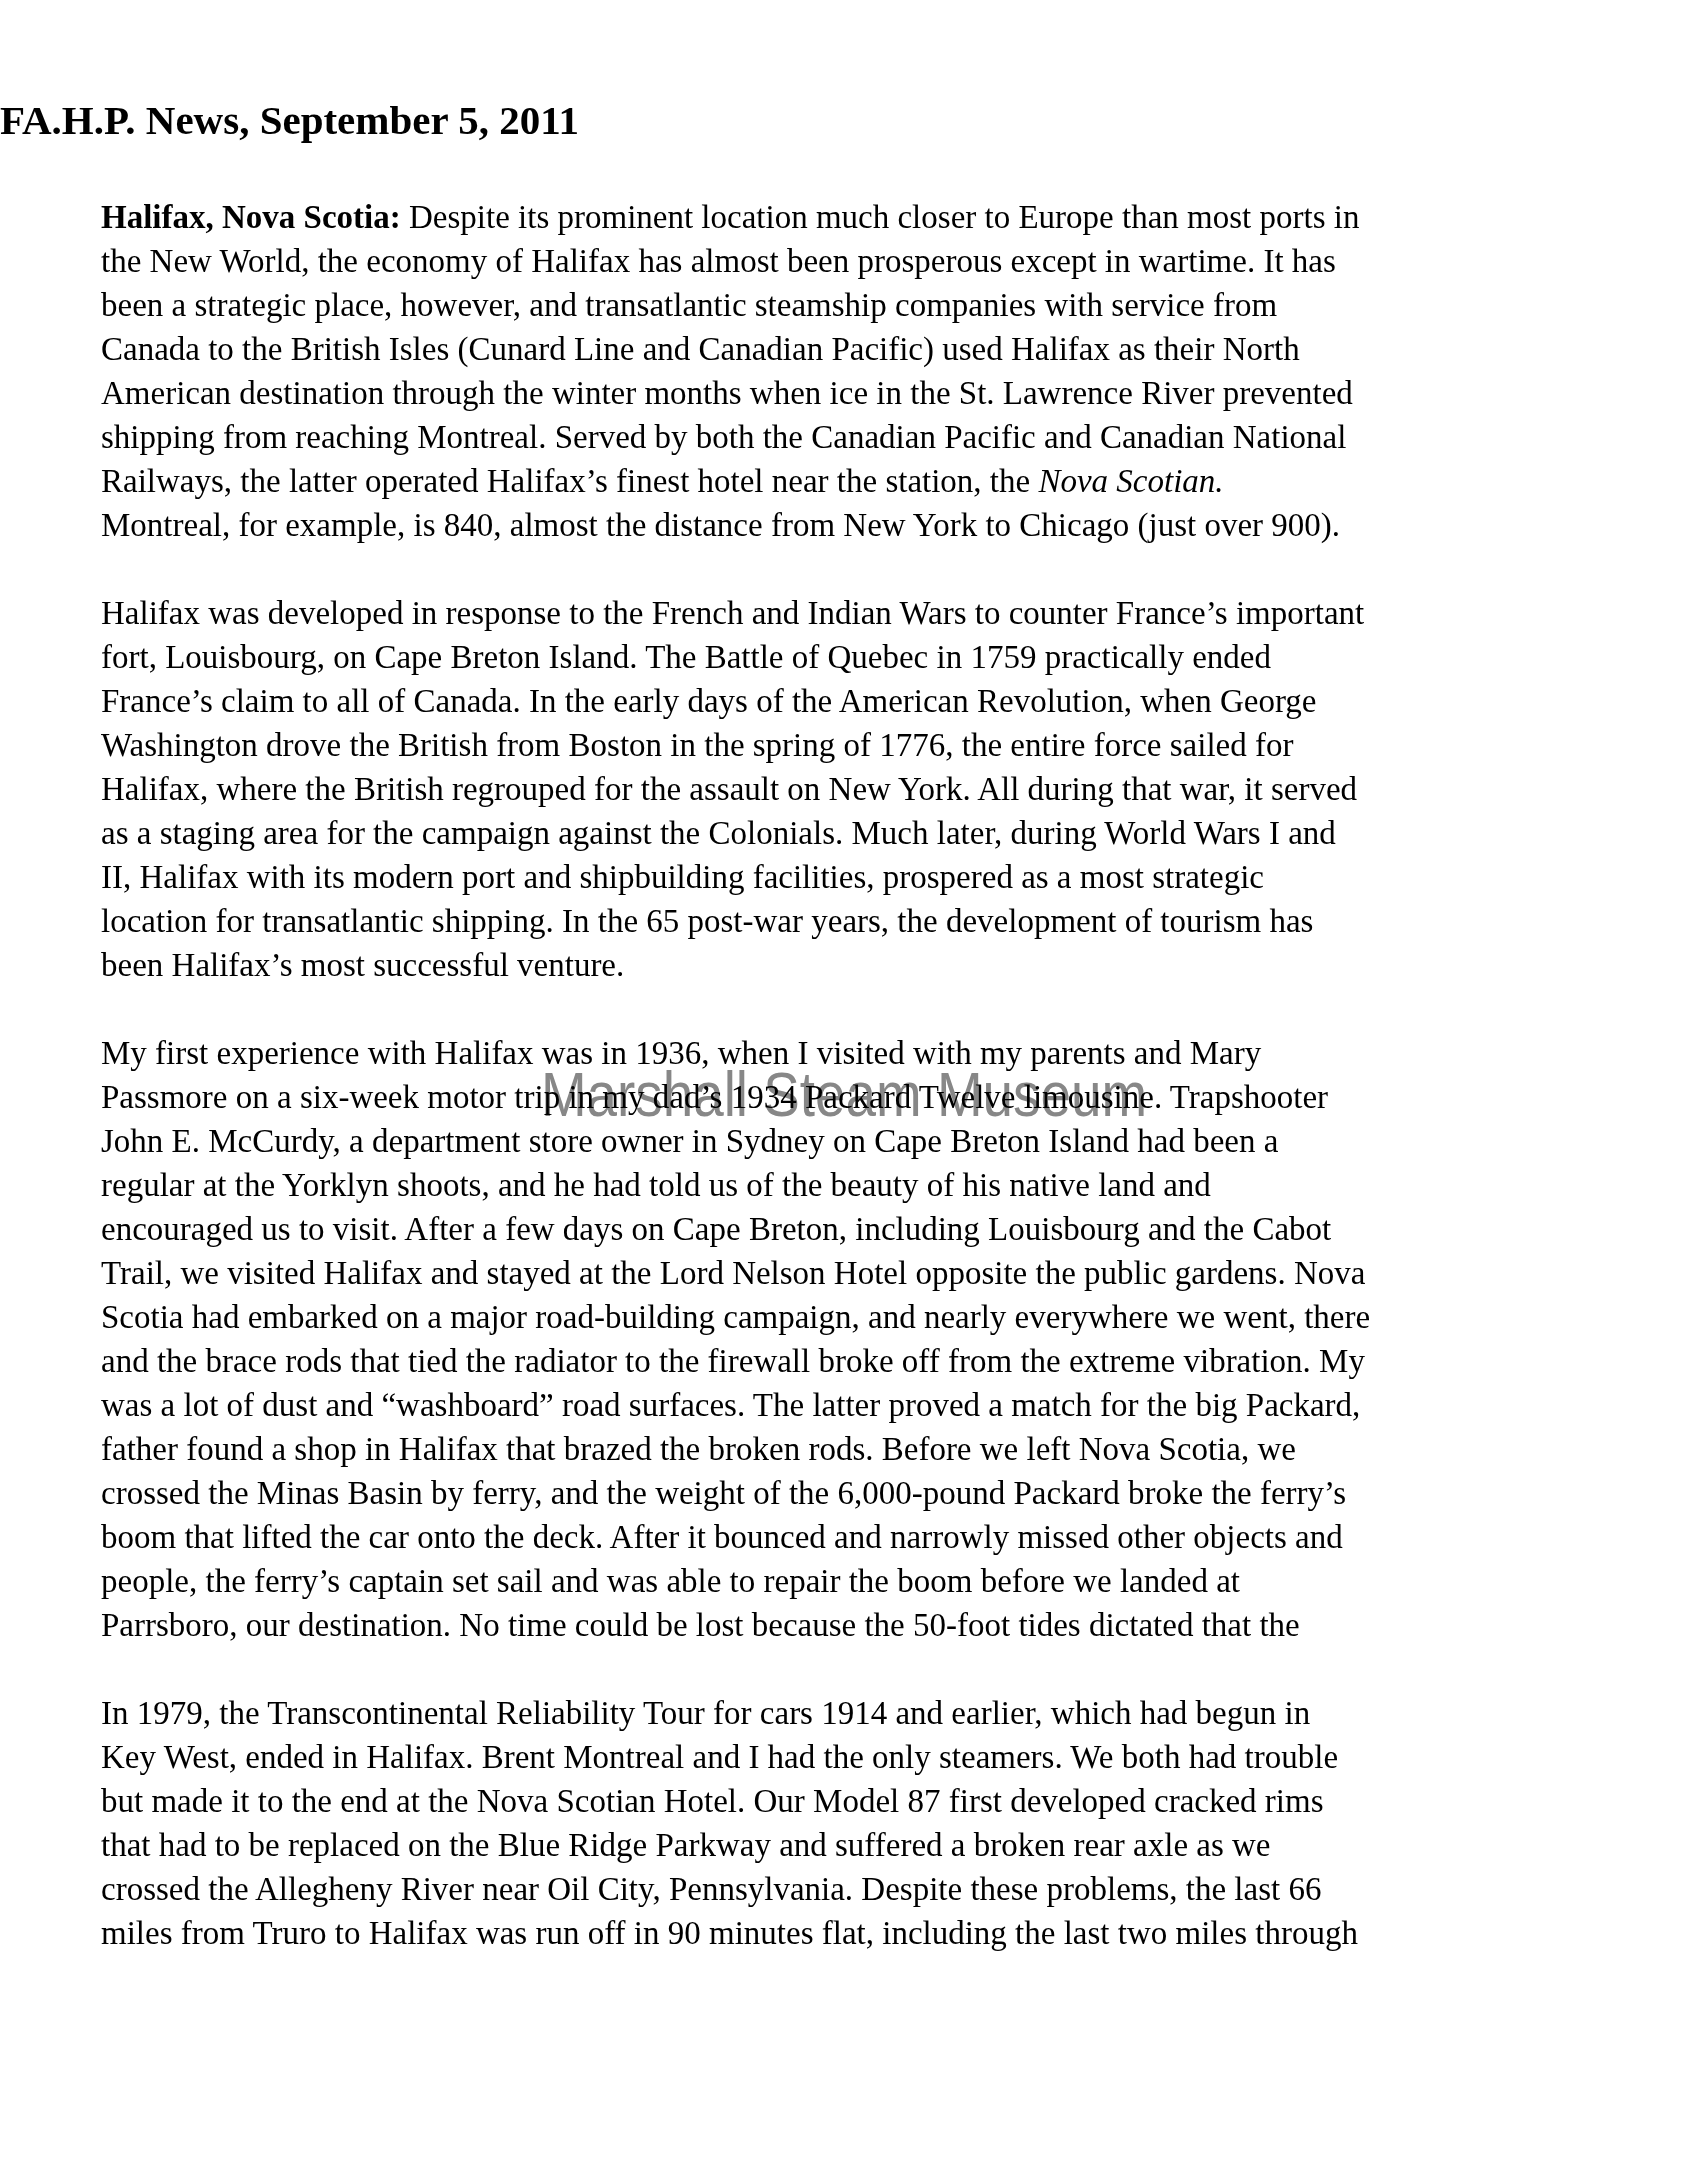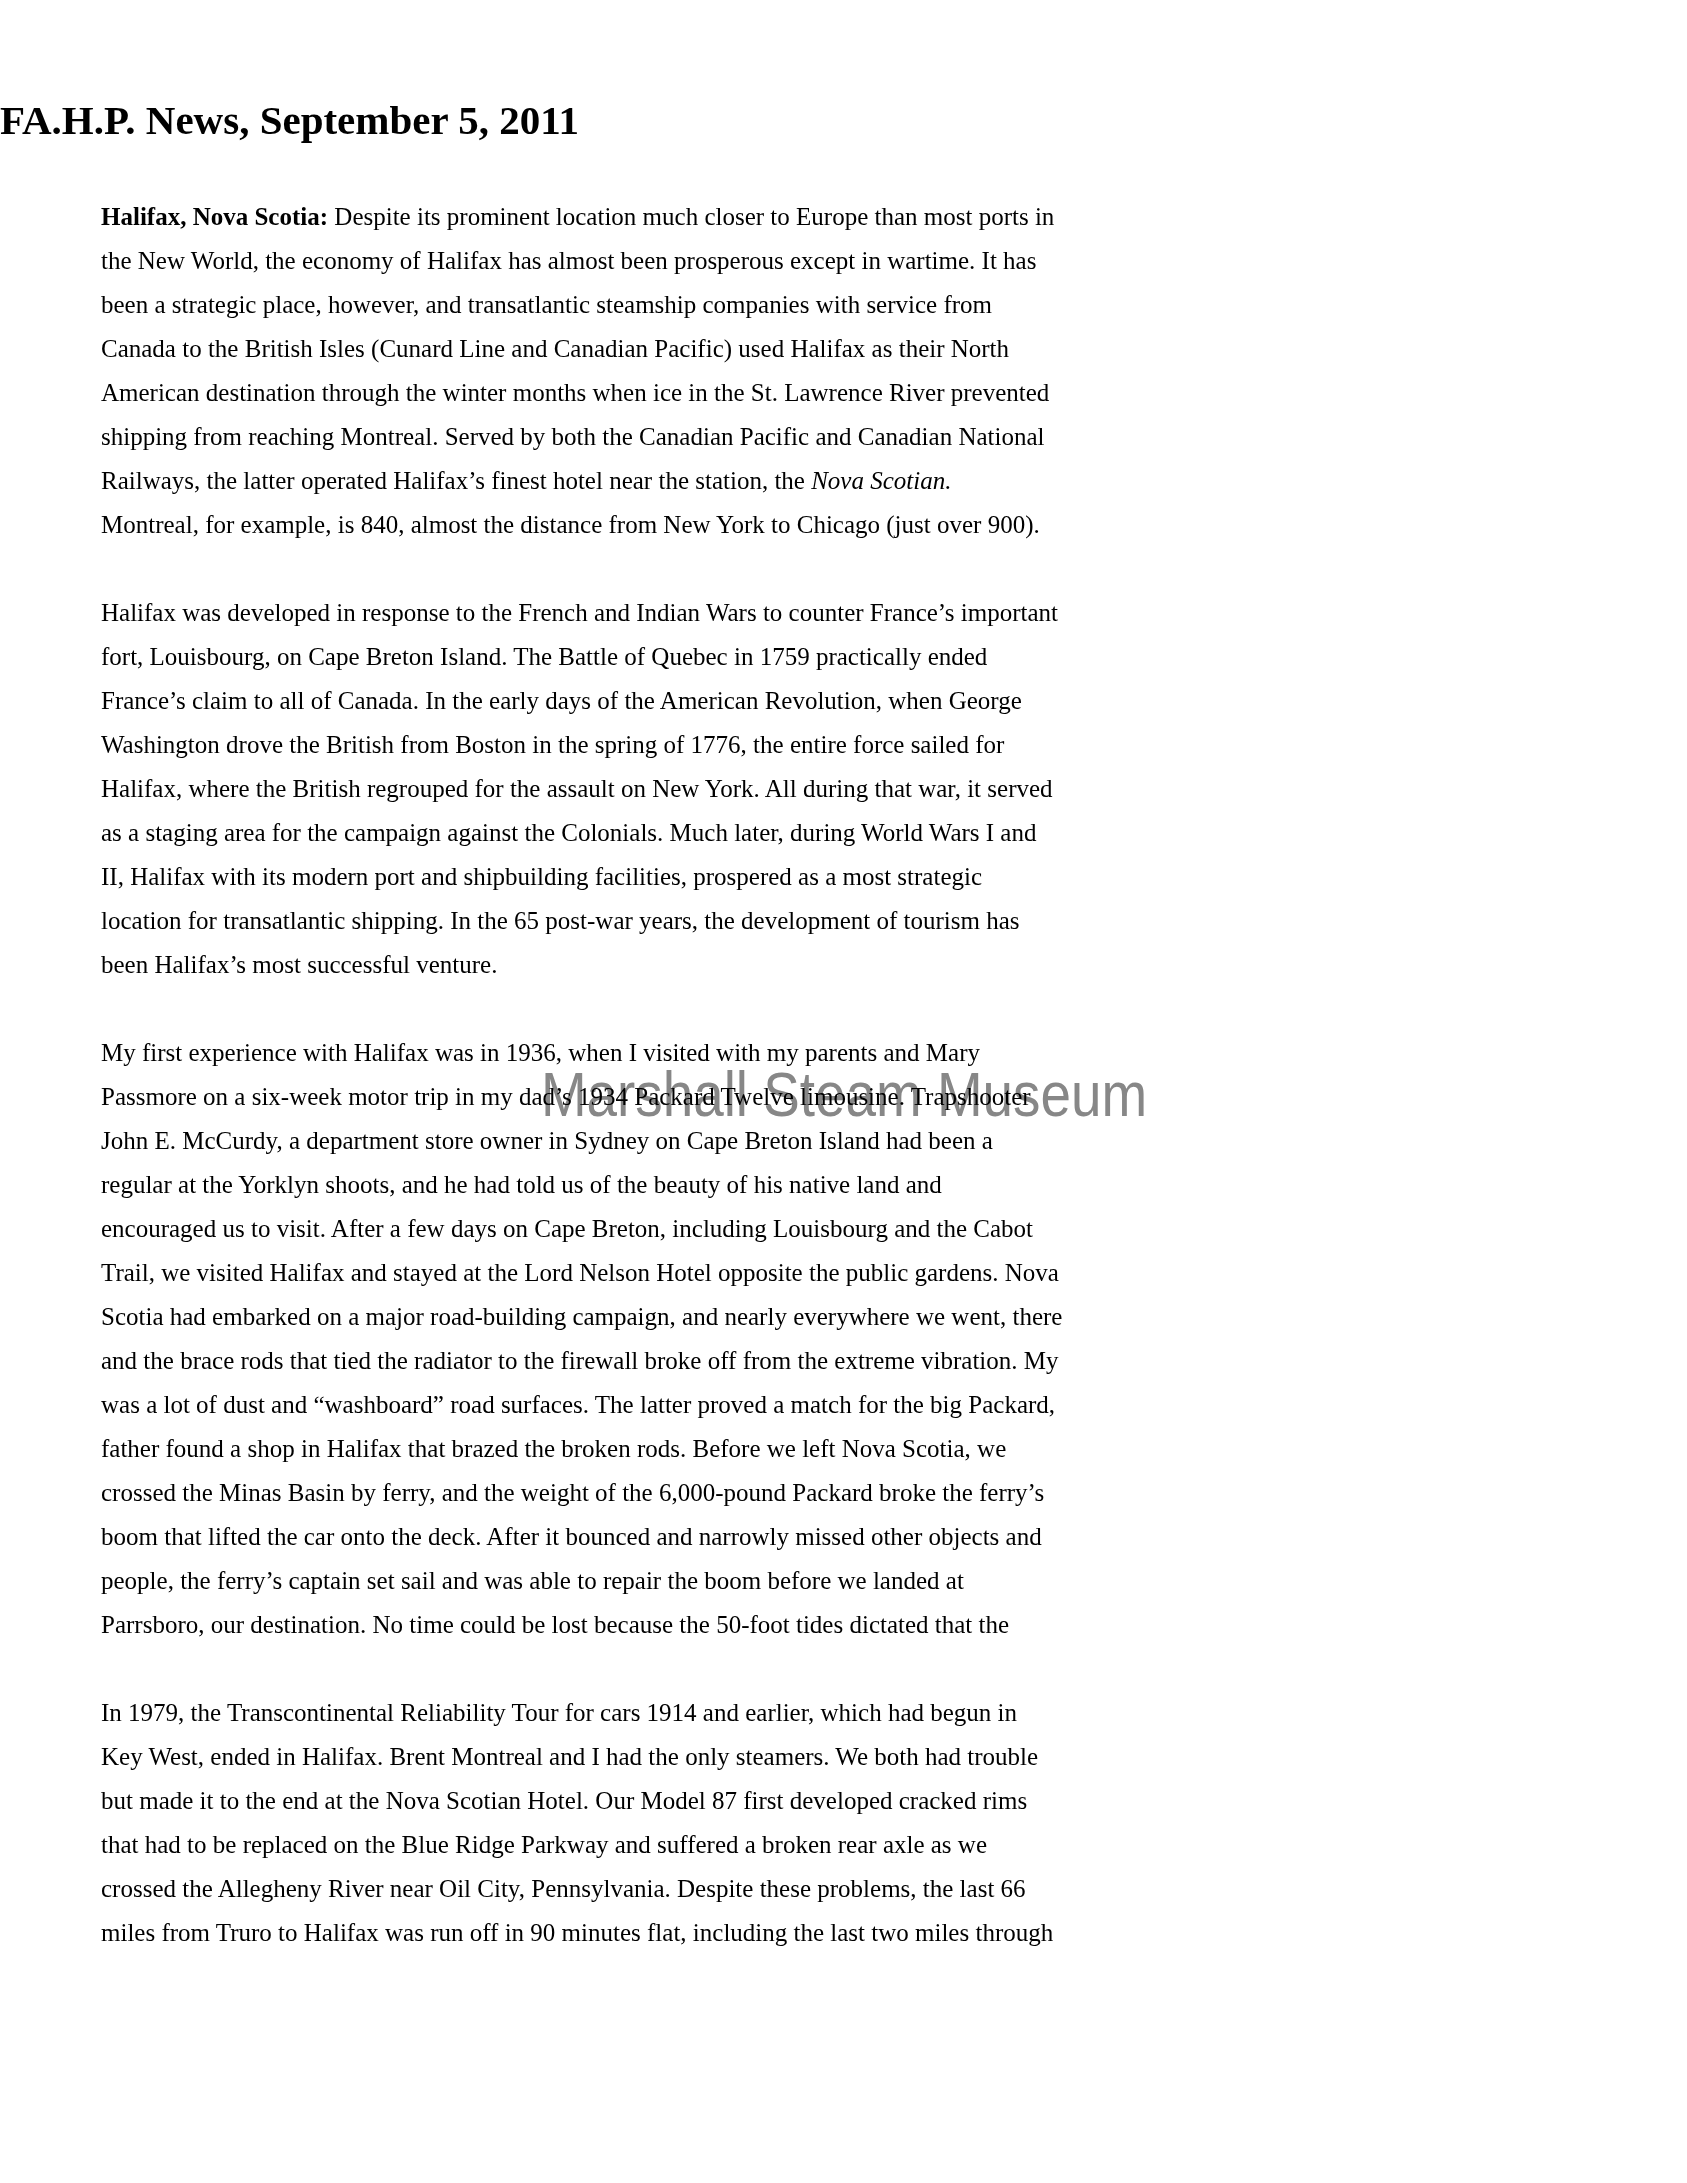--- a/index.html
+++ b/index.html
@@ -27,21 +27,21 @@
   }
   .doc-content {
     position: relative;
     z-index: 1;
   }
   .doc-body {
     margin: 53px 98px 0 101px;
   }
   .paragraph {
     margin: 0 0 44px 0;
-    font-size: 25px;
+    font-size: 33px;
     line-height: 44px;
   }
   .paragraph:last-child { margin-bottom: 1px; }
   .line {
     display: block;
     white-space: nowrap;
   }
   .run-bold { font-weight: bold; }
   .run-italic { font-style: italic; }
   .watermark {

